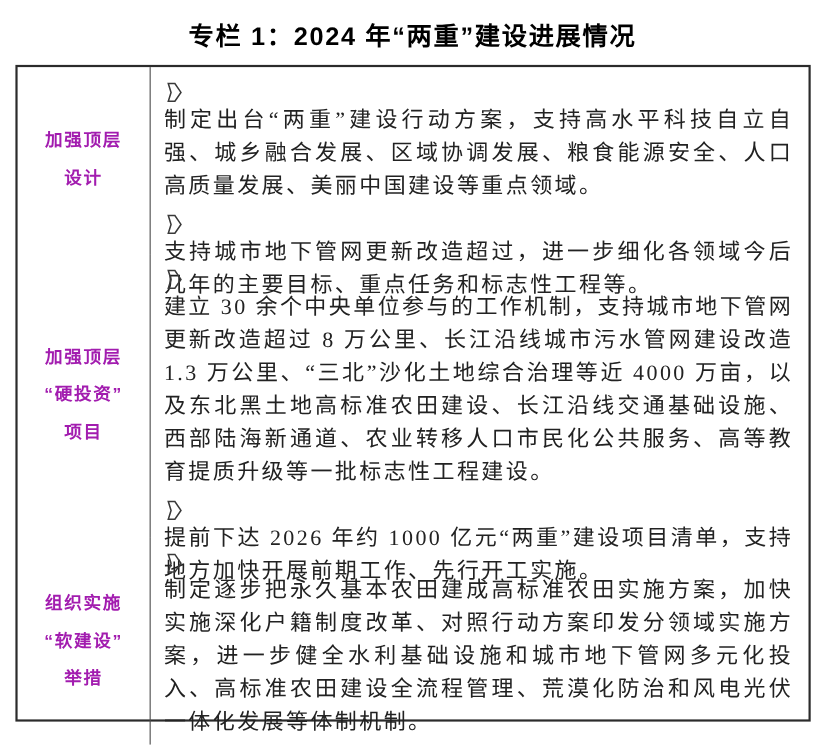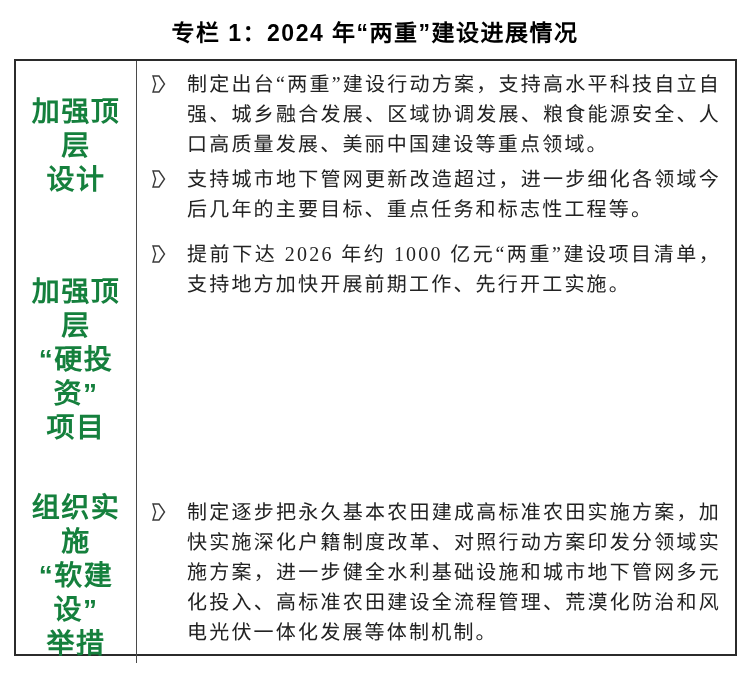--- a/index.html
+++ b/index.html
@@ -37,39 +37,40 @@
   }
   .label-cell {
     box-sizing: border-box;
     border-right: 1px solid #4a4a4a;
     display: flex;
     align-items: center;
     justify-content: center;
     text-align: center;
     font-family: "Liberation Sans", sans-serif;
     font-weight: 700;
-    font-size: 28px;
+    font-size: 16px;
     line-height: 34px;
     letter-spacing: 1.5px;
     white-space: pre-line;
-    color: #15803d;
+    color: #a21caf;
     padding: 2px;
   }
   .content-cell {
     box-sizing: border-box;
     padding: 8px 14px 6px 12px;
     font-family: "Liberation Serif", serif;
     font-size: 20px;
     line-height: 30px;
     color: #222222;
   }
   .bullet-item {
     display: flex;
     align-items: flex-start;
     margin-bottom: 5px;
+    flex-direction: column;
   }
   .bullet-item:last-child { margin-bottom: 0; }
   .bullet-marker {
     flex: 0 0 15px;
     margin: 5px 21px 0 2px;
     line-height: 0;
   }
   .bullet-text {
     flex: 1;
     text-align: justify;
@@ -110,20 +111,28 @@
     <div class="label-cell row-2">加强顶层
 “硬投资”
 项目</div>
     <div class="content-cell row-2">
       <div class="bullet-item">
         <span class="bullet-marker">
           <svg width="15" height="20" viewBox="0 0 15 20">
               <polygon points="2,2 8,2 13.5,10 8,18 2,18 4.5,10" fill="none" stroke="#3a3a3a" stroke-width="1.4"></polygon>
             </svg>
         </span>
+        <span class="bullet-text">建立 30 余个中央单位参与的工作机制，支持城市地下管网更新改造超过 8 万公里、长江沿线城市污水管网建设改造 1.3 万公里、“三北”沙化土地综合治理等近 4000 万亩，以及东北黑土地高标准农田建设、长江沿线交通基础设施、西部陆海新通道、农业转移人口市民化公共服务、高等教育提质升级等一批标志性工程建设。</span>
+      </div>
+      <div class="bullet-item">
+        <span class="bullet-marker">
+          <svg width="15" height="20" viewBox="0 0 15 20">
+              <polygon points="2,2 8,2 13.5,10 8,18 2,18 4.5,10" fill="none" stroke="#3a3a3a" stroke-width="1.4"></polygon>
+            </svg>
+        </span>
         <span class="bullet-text">提前下达 2026 年约 1000 亿元“两重”建设项目清单，支持地方加快开展前期工作、先行开工实施。</span>
       </div>
     </div>
 
     <div class="label-cell row-3">组织实施
 “软建设”
 举措</div>
     <div class="content-cell row-3">
       <div class="bullet-item">
         <span class="bullet-marker">

